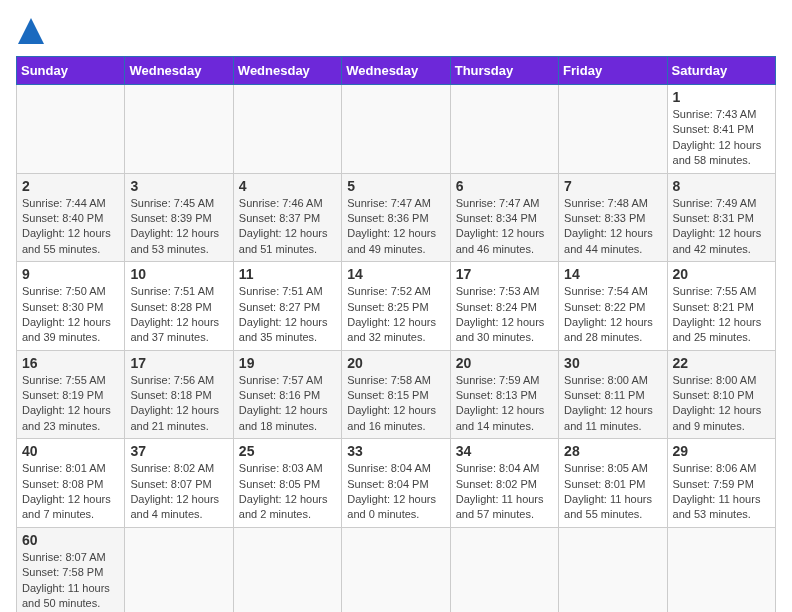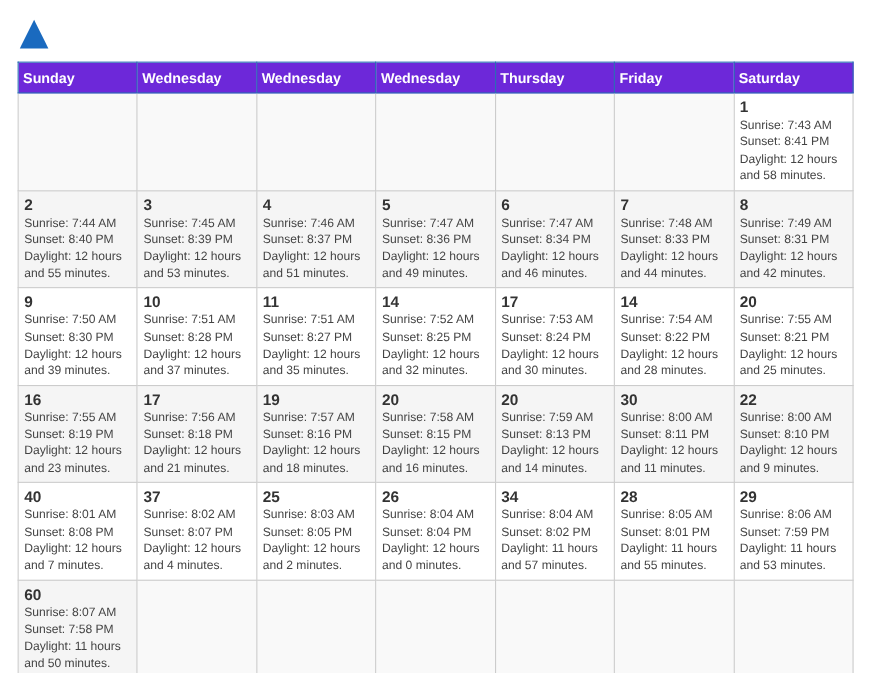--- a/index.html
+++ b/index.html
@@ -229,21 +229,21 @@
       </td>
         <td>
         <span class="day-num">37</span>
         <span class="day-detail">Sunrise: 8:02 AM<br>Sunset: 8:07 PM<br>Daylight: 12 hours and 4 minutes.</span>
       </td>
         <td>
         <span class="day-num">25</span>
         <span class="day-detail">Sunrise: 8:03 AM<br>Sunset: 8:05 PM<br>Daylight: 12 hours and 2 minutes.</span>
       </td>
         <td>
-        <span class="day-num">26</span>
+        <span class="day-num">33</span>
         <span class="day-detail">Sunrise: 8:04 AM<br>Sunset: 8:04 PM<br>Daylight: 12 hours and 0 minutes.</span>
       </td>
         <td>
         <span class="day-num">34</span>
         <span class="day-detail">Sunrise: 8:04 AM<br>Sunset: 8:02 PM<br>Daylight: 11 hours and 57 minutes.</span>
       </td>
         <td>
         <span class="day-num">28</span>
         <span class="day-detail">Sunrise: 8:05 AM<br>Sunset: 8:01 PM<br>Daylight: 11 hours and 55 minutes.</span>
       </td>

